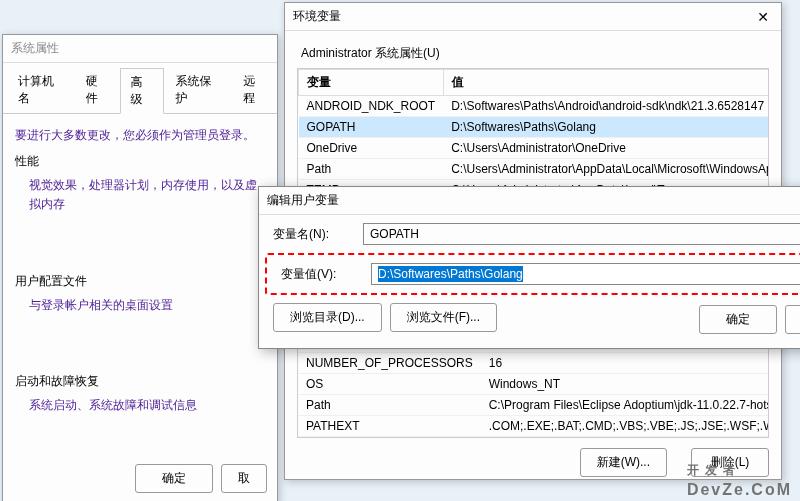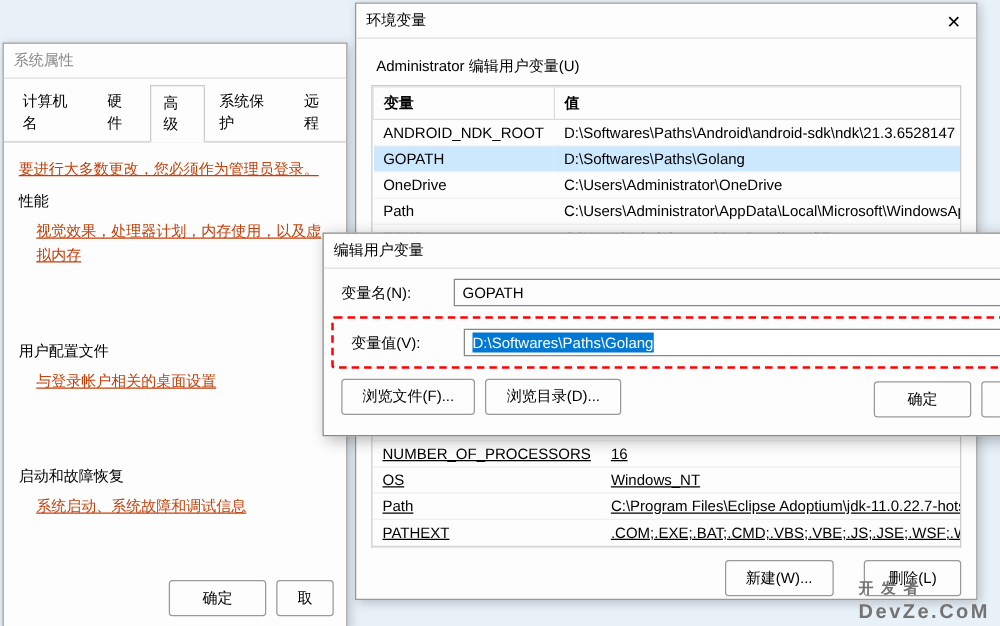--- a/index.html
+++ b/index.html
@@ -9,21 +9,21 @@
 .titlebar { height: 28px; display: flex; align-items: center; justify-content: space-between; padding: 0 8px; border-bottom: 1px solid #ddd; }
 .titlebar.inactive { color: #888; }
 .close-btn { width: 20px; height: 20px; display: flex; align-items: center; justify-content: center; cursor: pointer; font-size: 14px; }
 
 .tabs { display: flex; border-bottom: 1px solid #ccc; padding-left: 4px; margin-top: 4px; }
 .tab { padding: 5px 10px; border: 1px solid transparent; cursor: pointer; }
 .tab.active { border: 1px solid #ccc; border-bottom: 1px solid #fdfdfd; background: #fdfdfd; position: relative; top: 1px; }
 
 .content { padding: 12px; }
 .section-label { margin: 8px 0 6px 0; }
-.section-desc { margin-left: 14px; color: #c2410c; line-height: 1.6; text-decoration: underline; }
+.section-desc { margin-left: 14px; color: #4c1d95; line-height: 1.6; }
 
 .btn { border: 1px solid #999; background: #fdfdfd; padding: 5px 16px; border-radius: 3px; cursor: pointer; min-width: 78px; text-align: center; }
 
 .vartable { width: 100%; border-collapse: collapse; }
 .vartable th { text-align: left; padding: 4px 8px; border: 1px solid #ddd; background: #fdfdfd; font-weight: bold; }
 .vartable td { padding: 3px 8px; border-bottom: 1px solid #f0f0f0; white-space: nowrap; overflow: hidden; }
 .vartable tr.selected { background: #cce8ff; }
 .vartable .cvar { width: 160px; }
 
 .editdlg { position: absolute; left: 258px; top: 186px; width: 620px; background: #fdfdfd; border: 1px solid #888; box-shadow: 3px 3px 12px rgba(0,0,0,0.3); z-index: 20; }
@@ -71,21 +71,21 @@
     <div class="btn" style="min-width:30px;">取</div>
   </div>
 </div>
 
 <div class="window" style="left:284px; top:2px; width:498px; height:478px;">
   <div class="titlebar">
     <span>环境变量</span>
     <span class="close-btn">✕</span>
   </div>
   <div style="padding:8px 12px;">
-    <div style="margin:6px 4px;">Administrator 编辑用户变量(U)</div>
+    <div style="margin:6px 4px;">Administrator 系统属性(U)</div>
     <div style="border:1px solid #ccc; height:126px; overflow:hidden;">
       <table class="vartable">
         <thead>
             <tr>
           <th class="cvar">变量</th>
           <th>值</th>
         </tr>
           </thead>
         <tbody id="user-vars-body">
             <tr>
@@ -105,21 +105,21 @@
               <td>C:\Users\Administrator\AppData\Local\Microsoft\WindowsApp...</td>
             </tr>
             <tr>
               <td class="cvar">TEMP</td>
               <td>C:\Users\Administrator\AppData\Local\Temp</td>
             </tr>
           </tbody>
       </table>
     </div>
     <div style="height:138px;"></div>
-    <div style="border:1px solid #ccc; border-top:none; height:106px; overflow:hidden;text-decoration:underline;">
+    <div style="border:1px solid #ccc; border-top:none; height:106px; overflow:hidden;">
       <table class="vartable">
         <tbody id="sys-vars-body">
             <tr>
               <td class="cvar">JAVA_HOME</td>
               <td>C:\Program Files\Eclipse Adoptium\jdk-11.0.22.7-hotspot\</td>
             </tr>
             <tr>
               <td class="cvar">NUMBER_OF_PROCESSORS</td>
               <td>16</td>
             </tr>
@@ -155,22 +155,22 @@
     <div class="text-in"><span>GOPATH</span></div>
   </div>
   <div class="highlight-row">
     <div class="formrow">
       <label>变量值(V):</label>
       <div class="text-in sel"><span class="seltext">D:\Softwares\Paths\Golang</span></div>
     </div>
   </div>
   <div style="display:flex; justify-content:space-between; align-items:center;">
     <div class="browse-btns">
+      <div class="btn">浏览目录(D)...</div>
       <div class="btn">浏览文件(F)...</div>
-      <div class="btn">浏览目录(D)...</div>
     </div>
     <div class="bottom-btns">
       <div class="btn">确定</div>
       <div class="btn">取消</div>
     </div>
   </div>
 </div>
 
 <div class="watermark">
   <span>开发者</span>

